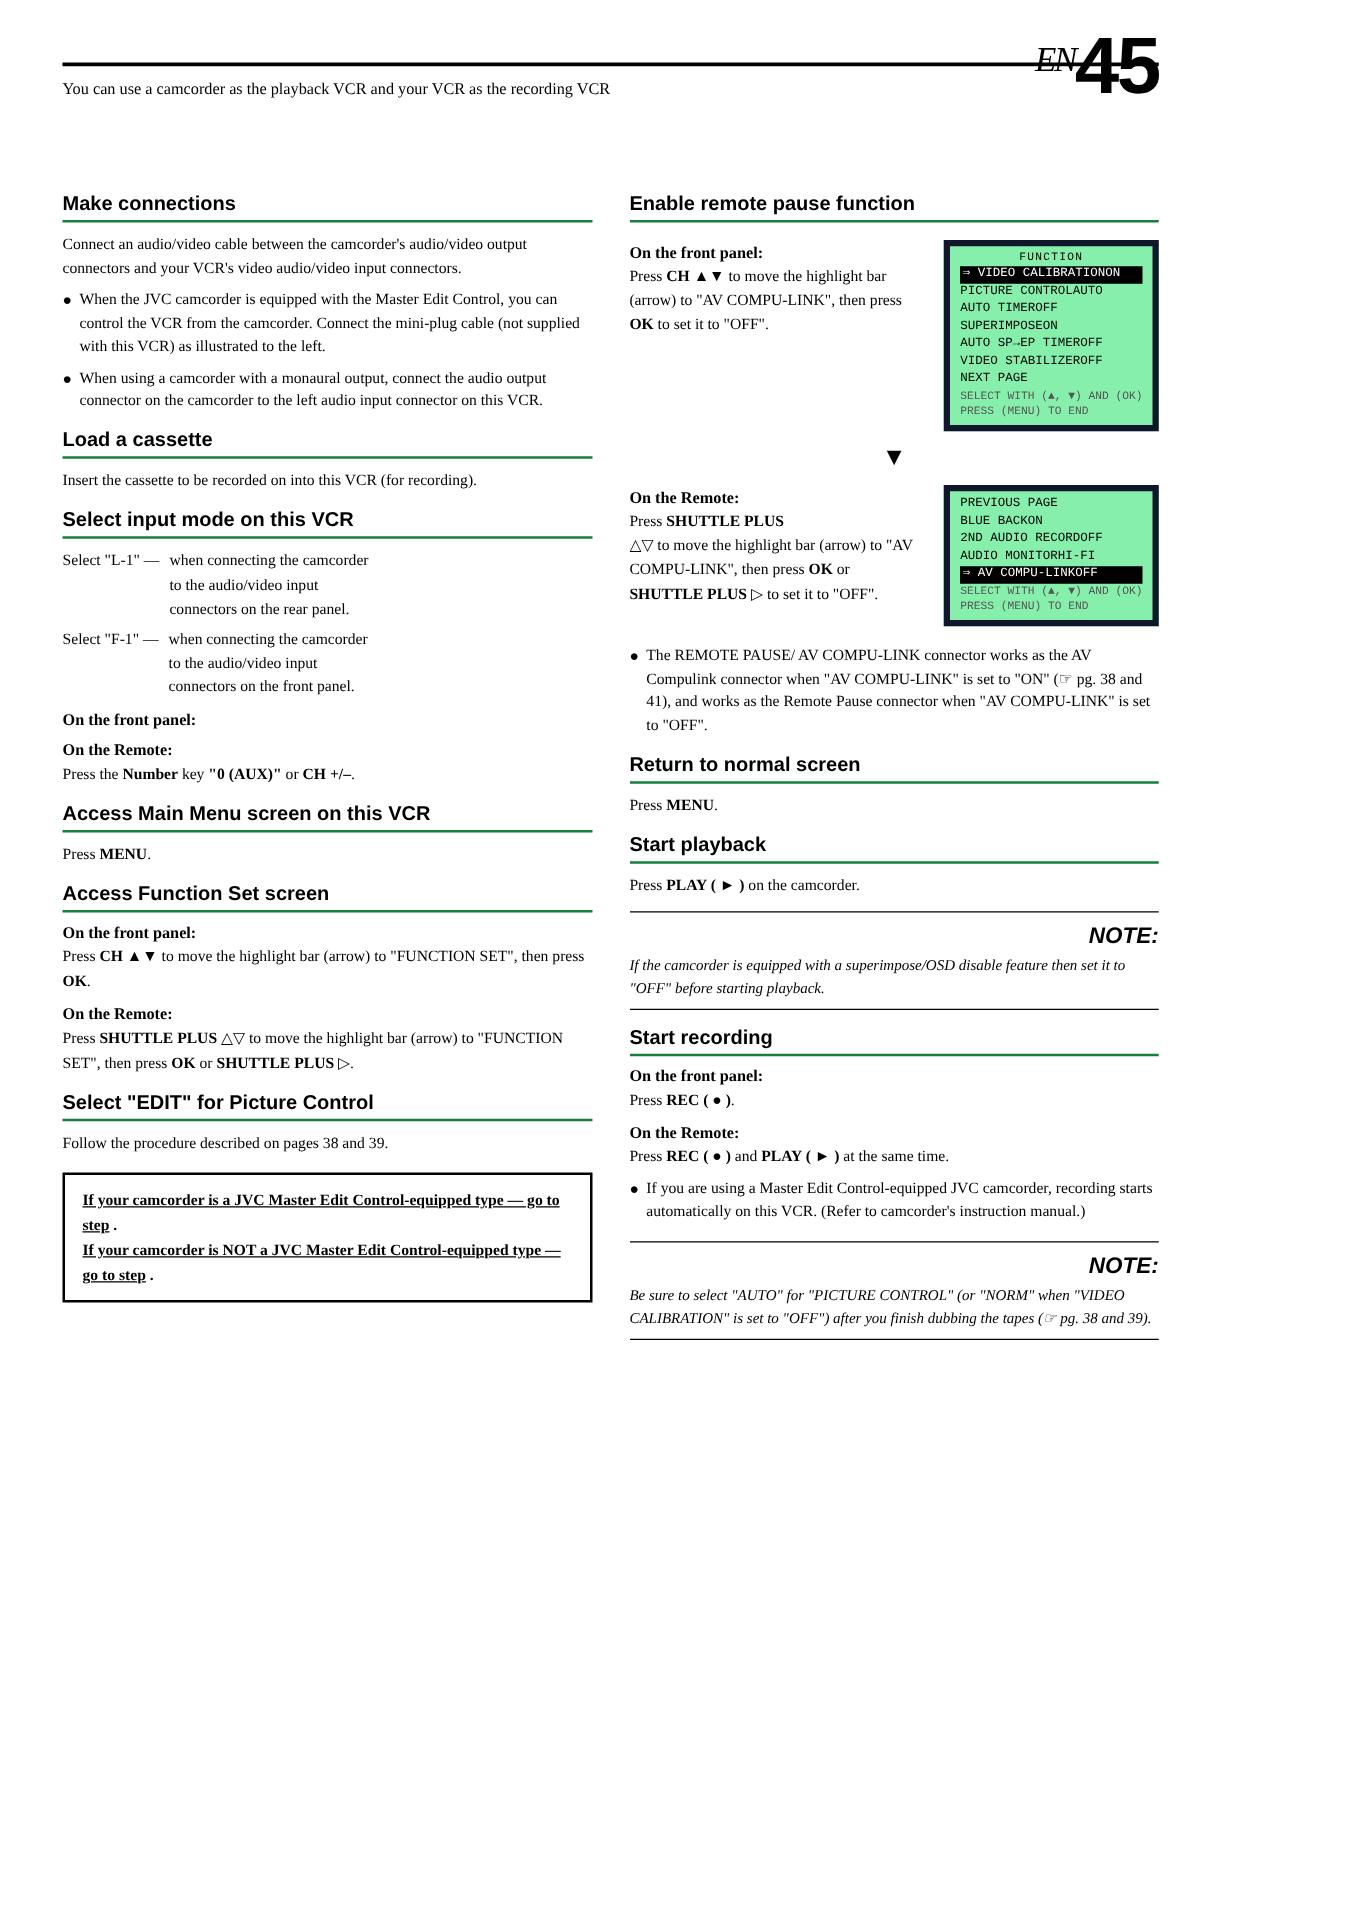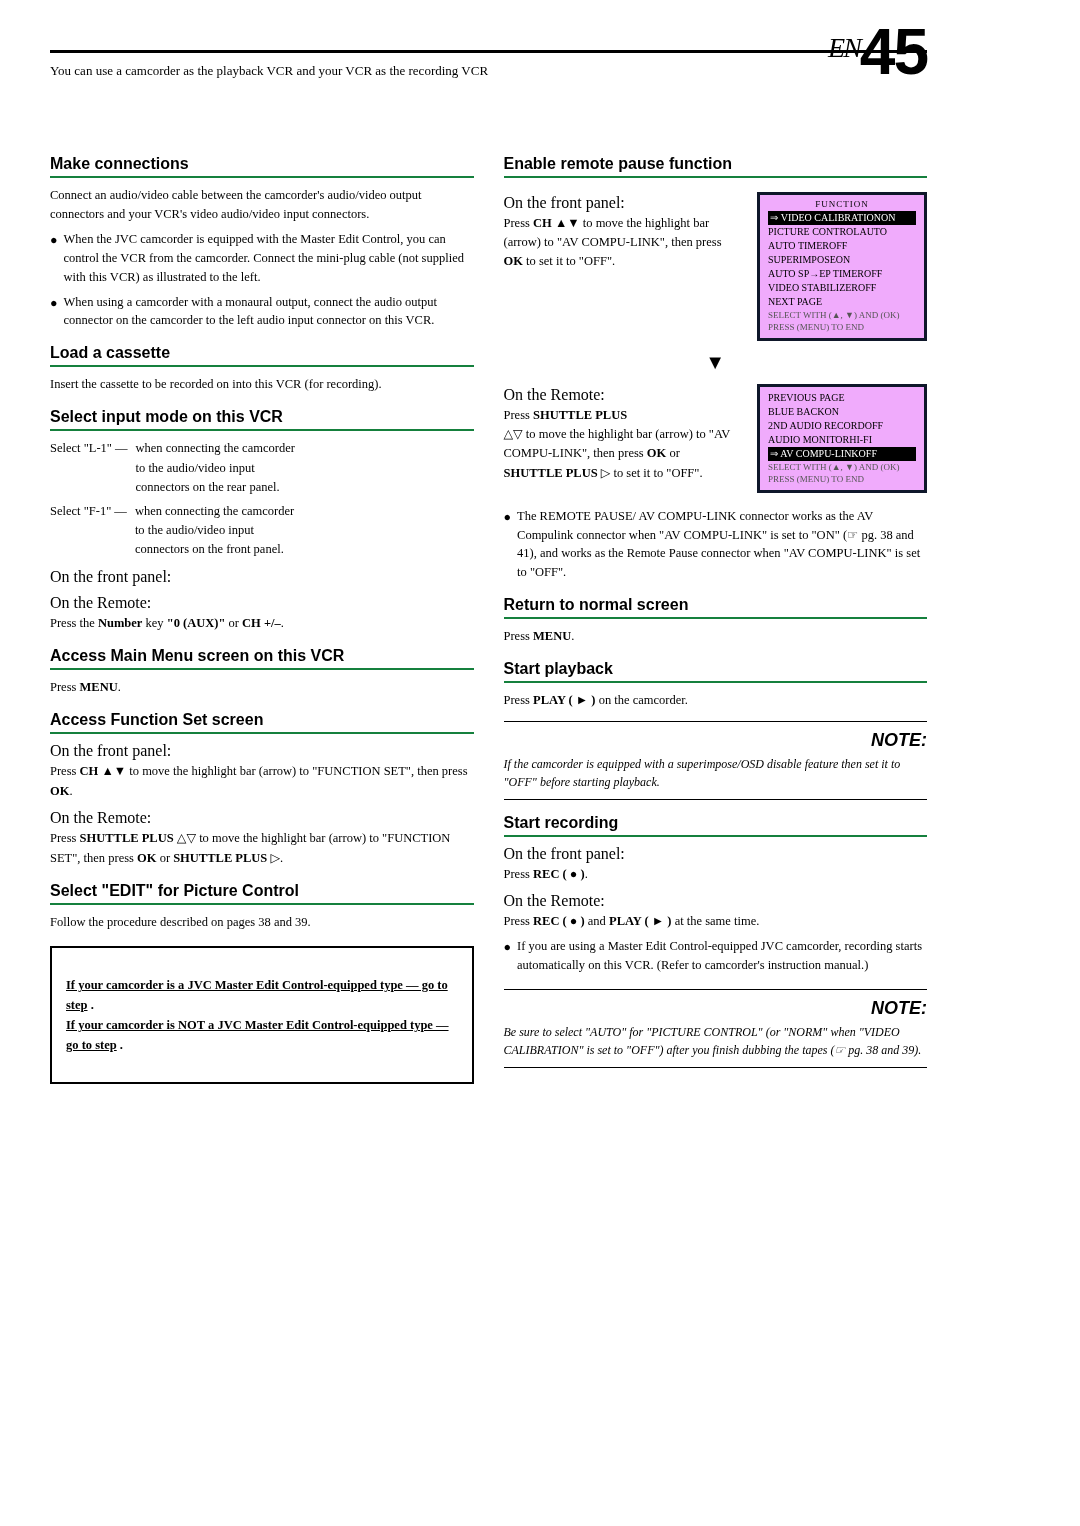--- a/index.html
+++ b/index.html
@@ -83,22 +83,22 @@
       margin-top: 14px;
     }
 
     .section-body {
       font-size: 12.5px;
       line-height: 1.55;
       margin-bottom: 6px;
     }
 
     .sub-label {
-      font-weight: normal;
-      font-size: 16px;
+      font-weight: bold;
+      font-size: 13px;
       margin-top: 8px;
       margin-bottom: 2px;
     }
 
     .bullet-item {
       display: flex;
       align-items: flex-start;
       margin-bottom: 6px;
       font-size: 12.5px;
       line-height: 1.5;
@@ -129,35 +129,35 @@
 
     .note-body {
       font-style: italic;
       font-size: 12px;
       line-height: 1.5;
     }
 
     
     .bordered-box {
       border: 2px solid #000;
-      padding: 27px 14px;
+      padding: 10px 14px;
       margin-top: 14px;
       font-size: 12.5px;
       line-height: 1.6;
     }
 
     .bordered-box u {
       text-decoration: underline;
     }
 
     
     .menu-box {
-      border: 3px solid #0f172a;
-      background: #f0abfc;
-      font-family: Liberation Serif, serif;
+      border: 5px solid #0f172a;
+      background: #86efac;
+      font-family: Liberation Mono, monospace;
       font-size: 10px;
       padding: 4px 8px;
       margin: 6px 0;
       display: inline-block;
       min-width: 170px;
     }
 
     .menu-box .menu-header {
       text-align: center;
       font-size: 9px;

